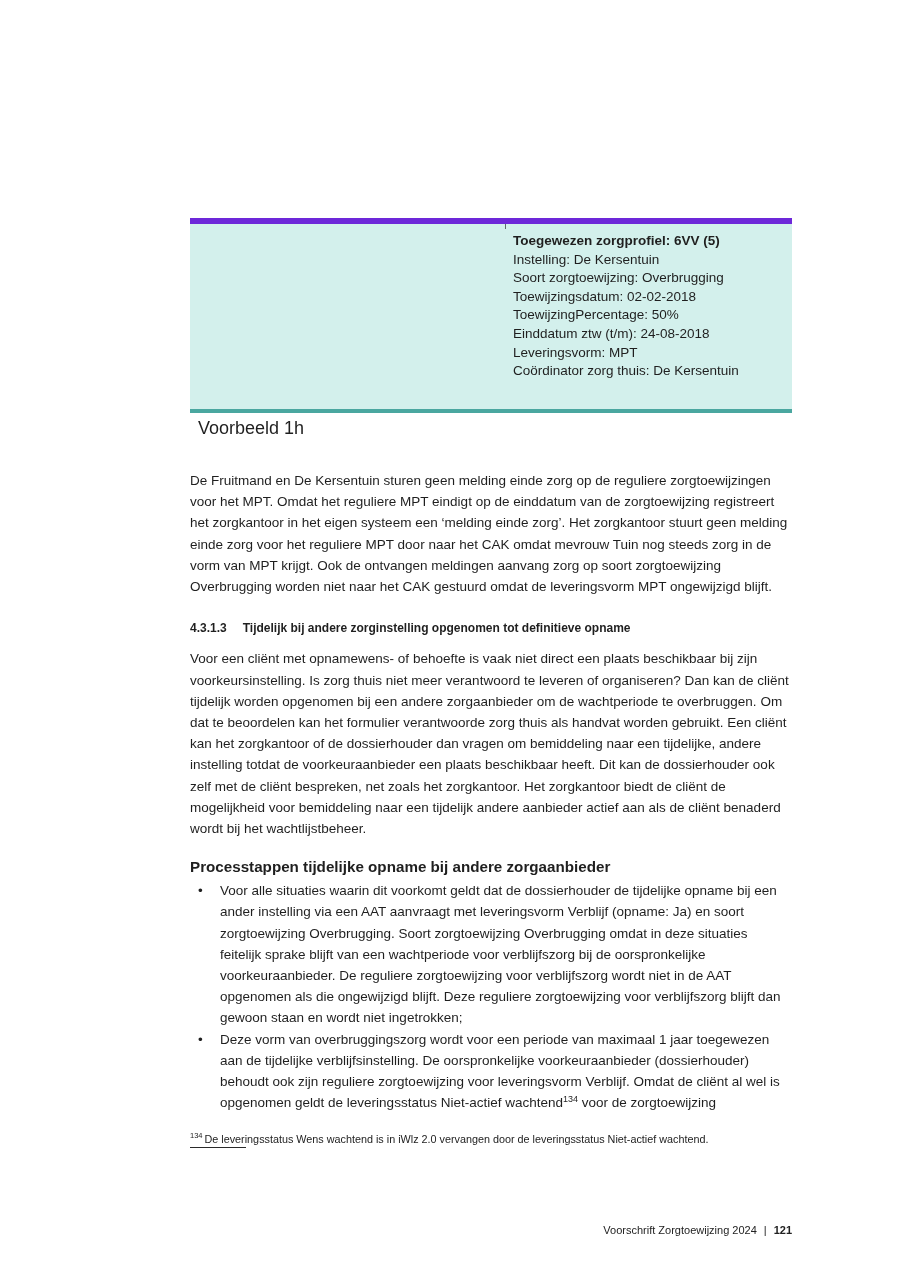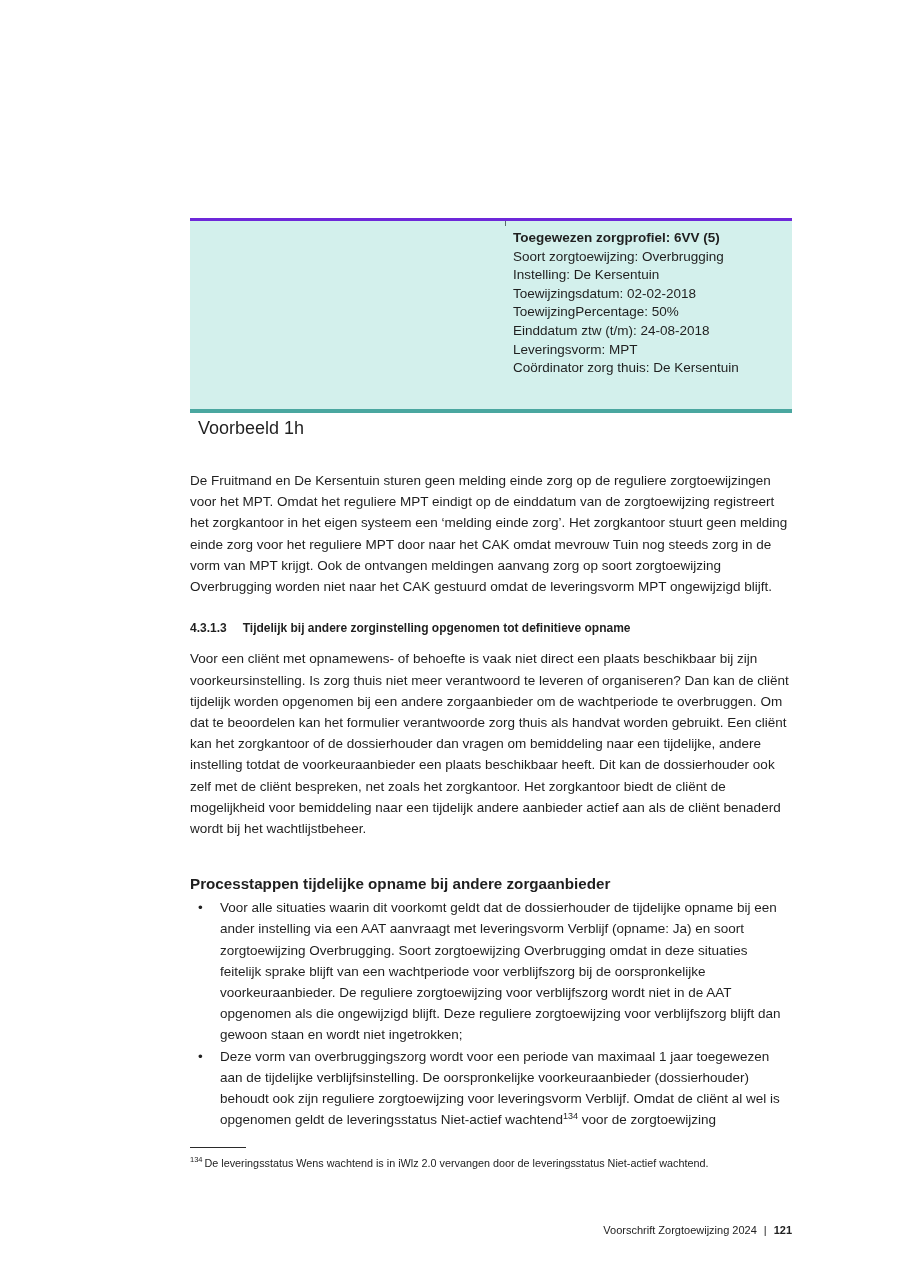--- a/index.html
+++ b/index.html
@@ -22,21 +22,21 @@
     left: 190px;
     top: 0;
     width: 602px;
   }
 
   
   .infobox {
     position: relative;
     margin-top: 218px;
     background: #d3f0ec;
-    border-top: 3px solid #6d28d9;
+    border-top: 6px solid #6d28d9;
     border-bottom: 4px solid #4aa7a0;
     padding: 8px 0 19px 323px;
     box-sizing: border-box;
     min-height: 195px;
   }
   .infobox-tick {
     position: absolute;
     top: 0;
     left: 315px;
     width: 1px;
@@ -78,21 +78,21 @@
   .subheading .sec-num {
     display: inline-block;
     margin-right: 16px;
   }
   .para.tight {
     margin-top: 9px;
   }
 
   
   .process-heading {
-    margin-top: 34px;
+    margin-top: 17px;
     font-size: 15.2px;
     line-height: 22px;
     font-weight: bold;
   }
 
   
   .bullet-list {
     margin: 2px 0 0 0;
     padding: 0;
     list-style: none;
@@ -120,21 +120,21 @@
     position: absolute;
     left: 190px;
     top: 1147px;
     width: 56px;
     height: 0;
     border-top: 1.3px solid #2a2a2a;
   }
   .footnote {
     position: absolute;
     left: 190px;
-    top: 1156px;
+    top: 1132px;
     width: 602px;
     font-size: 10.8px;
     line-height: 14px;
     color: #222222;
   }
   .footnote sup.fn-ref {
     font-size: 7.5px;
     margin-right: 2px;
   }
 
@@ -157,22 +157,22 @@
 </style>
 </head>
 <body>
 
 <div class="page">
   <div class="content">
 
     <div class="infobox">
       <div class="infobox-tick"></div>
       <div class="infobox-line bold">Toegewezen zorgprofiel: 6VV (5)</div>
+      <div class="infobox-line">Instelling: De Kersentuin</div>
       <div class="infobox-line">Soort zorgtoewijzing: Overbrugging</div>
-      <div class="infobox-line">Instelling: De Kersentuin</div>
       <div class="infobox-line">Toewijzingsdatum: 02-02-2018</div>
       <div class="infobox-line">ToewijzingPercentage: 50%</div>
       <div class="infobox-line">Einddatum ztw (t/m): 24-08-2018</div>
       <div class="infobox-line">Leveringsvorm: MPT</div>
       <div class="infobox-line">Coördinator zorg thuis: De Kersentuin</div>
     </div>
 
     <div class="caption">Voorbeeld 1h</div>
 
     <p class="para">De Fruitmand en De Kersentuin sturen geen melding einde zorg op de reguliere zorgtoewijzingen voor het MPT. Omdat het reguliere MPT eindigt op de einddatum van de zorgtoewijzing registreert het zorgkantoor in het eigen systeem een ‘melding einde zorg’. Het zorgkantoor stuurt geen melding einde zorg voor het reguliere MPT door naar het CAK omdat mevrouw Tuin nog steeds zorg in de vorm van MPT krijgt. Ook de ontvangen meldingen aanvang zorg op soort zorgtoewijzing Overbrugging worden niet naar het CAK gestuurd omdat de leveringsvorm MPT ongewijzigd blijft.</p>

